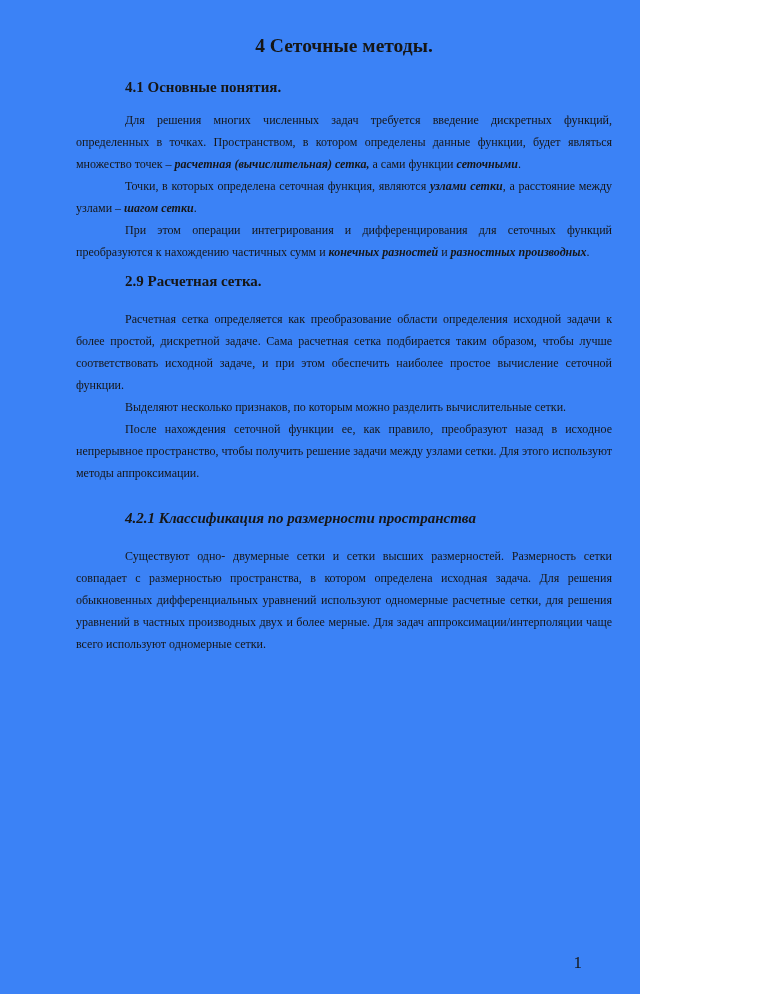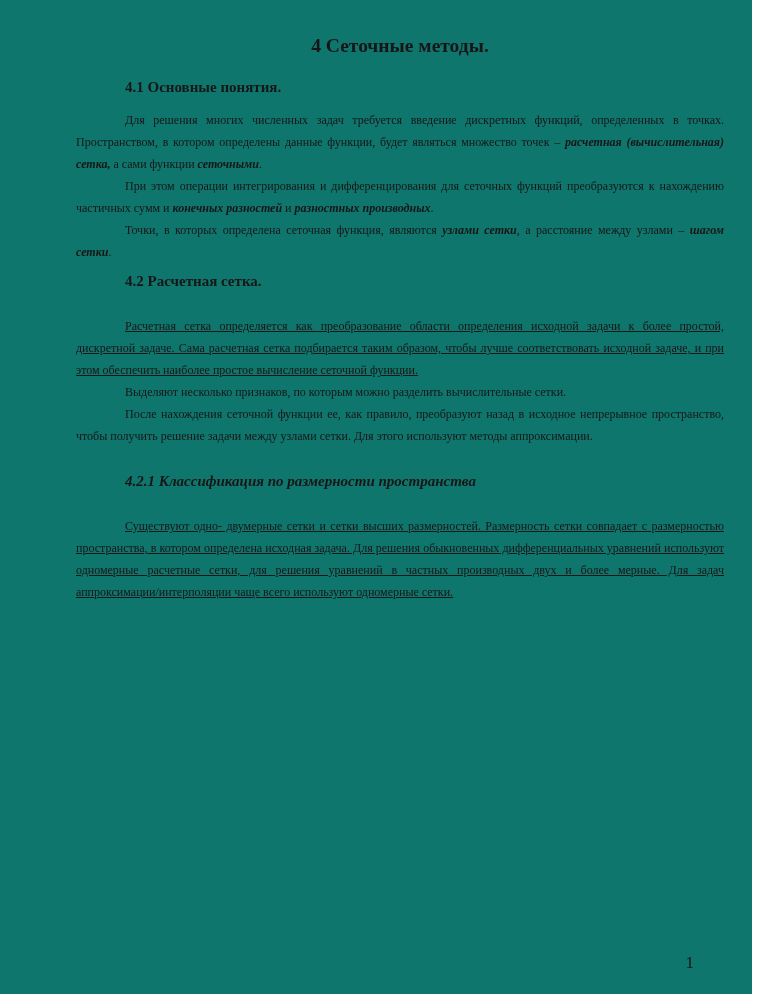--- a/index.html
+++ b/index.html
@@ -2,23 +2,23 @@
 <html lang="ru"><head>
 <meta charset="utf-8">
 <style>
   html, body {
     margin: 0;
     padding: 0;
     background: #ffffff;
   }
   .page {
     position: relative;
-    width: 752px;
+    width: 640px;
     height: 994px;
-    background: #0f766e;
+    background: #3b82f6;
     color: #161616;
     font-family: "Liberation Serif", serif;
     box-sizing: border-box;
     overflow: hidden;
   }
   .content {
     padding: 31px 28px 0 76px;
   }
   .doc-title {
     font-size: 19.5px;
@@ -45,22 +45,21 @@
     font-size: 12px;
     line-height: 22px;
     text-align: justify;
     text-indent: 49px;
     margin: 0;
   }
   p.body.after-heading {
     margin-top: 7px;
   }
   p.body.after-heading2 {
-    margin-top: 19px;
-    text-decoration: underline;
+    margin-top: 12px;
   }
   .bi {
     font-weight: bold;
     font-style: italic;
   }
   .page-number {
     position: absolute;
     top: 948px;
     right: 58px;
     font-size: 17px;
@@ -73,25 +72,25 @@
 
 <div class="page">
   <div class="content">
 
     <div class="doc-title">4 Сеточные методы.</div>
 
     <div class="heading">4.1 Основные понятия.</div>
 
     <p class="body after-heading"><span>Для решения многих численных задач требуется введение дискретных функций, определенных в точках. Пространством, в котором определены данные функции, будет являться множество точек – </span><span class="bi">расчетная (вычислительная) сетка,</span><span> а сами функции </span><span class="bi">сеточными</span><span>.</span></p>
 
+    <p class="body"><span>Точки, в которых определена сеточная функция, являются </span><span class="bi">узлами сетки</span><span>, а расстояние между узлами – </span><span class="bi">шагом сетки</span><span>.</span></p>
+
     <p class="body"><span>При этом операции интегрирования и дифференцирования для сеточных функций преобразуются к нахождению частичных сумм и </span><span class="bi">конечных разностей</span><span> и </span><span class="bi">разностных производных</span><span>.</span></p>
 
-    <p class="body"><span>Точки, в которых определена сеточная функция, являются </span><span class="bi">узлами сетки</span><span>, а расстояние между узлами – </span><span class="bi">шагом сетки</span><span>.</span></p>
-
-    <div class="heading h42">4.2 Расчетная сетка.</div>
+    <div class="heading h42">2.9 Расчетная сетка.</div>
 
     <p class="body after-heading2"><span>Расчетная сетка определяется как преобразование области определения исходной задачи к более простой, дискретной задаче. Сама расчетная сетка подбирается таким образом, чтобы лучше соответствовать исходной задаче, и при этом обеспечить наиболее простое вычисление сеточной функции.</span></p>
 
     <p class="body"><span>Выделяют несколько признаков, по которым можно разделить вычислительные сетки.</span></p>
 
     <p class="body"><span>После нахождения сеточной функции ее, как правило, преобразуют назад в исходное непрерывное пространство, чтобы получить решение задачи между узлами сетки. Для этого используют методы аппроксимации.</span></p>
 
     <div class="heading sub">4.2.1 Классификация по размерности пространства</div>
 
     <p class="body after-heading2"><span>Существуют одно- двумерные сетки и сетки высших размерностей. Размерность сетки совпадает с размерностью пространства, в котором определена исходная задача. Для решения обыкновенных дифференциальных уравнений используют одномерные расчетные сетки, для решения уравнений в частных производных двух и более мерные. Для задач аппроксимации/интерполяции чаще всего используют одномерные сетки.</span></p>

